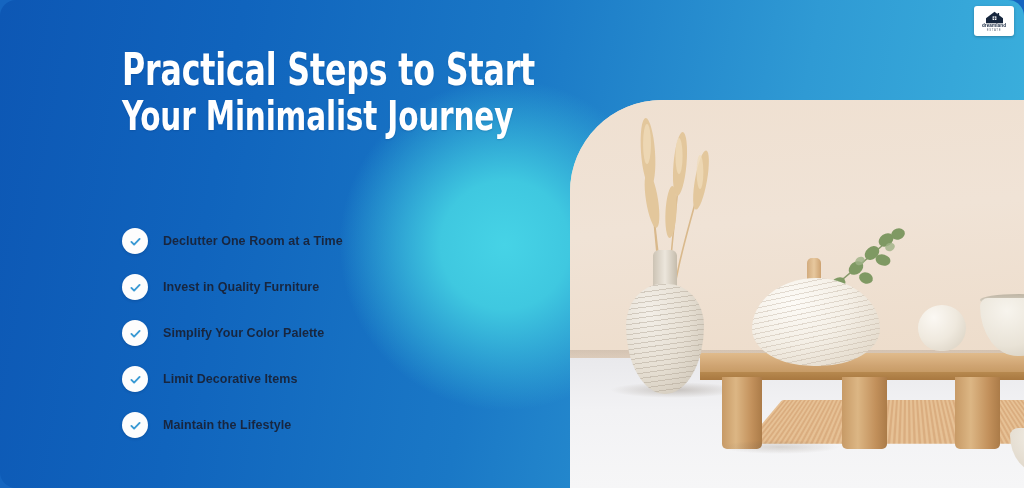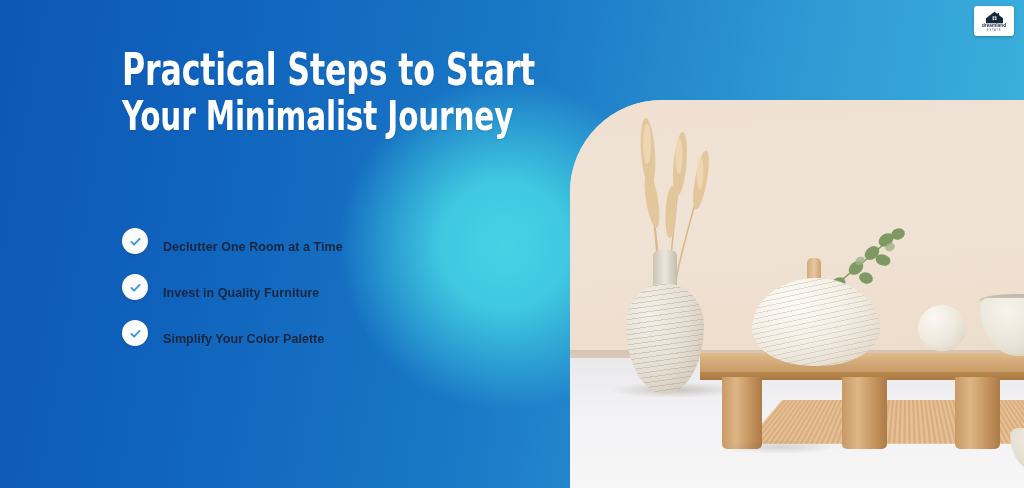--- a/index.html
+++ b/index.html
@@ -9,20 +9,21 @@
     position:relative;
     background:#1565C0;
   }
 
   
   #banner {
     position:absolute; inset:0;
     background:
       radial-gradient(circle 230px at 505px 245px, #46d3e6 0%, #3fc8e0 28%, rgba(63,190,222,0) 72%),
       linear-gradient(100deg, #0d57b4 0%, #1064bd 22%, #1a78c6 48%, #2f9ad4 74%, #3db4de 100%);
+    border-radius: 16px;
   }
 
   
   #headline {
     position:absolute;
     left:122px; top:48px;
     color:#ffffff;
     font-family:"Liberation Sans Narrow","DejaVu Sans Condensed","Liberation Sans", sans-serif;
     font-weight:700;
     line-height:0.98;
@@ -45,21 +46,21 @@
     margin-top:5px;
   }
 
   
   #checklist {
     position:absolute;
     left:122px; top:228px;
     display:flex; flex-direction:column;
     gap:20px;
   }
-  .check-row { display:flex; align-items:flex-end; gap:15px; }
+  .check-row { display:flex; align-items:center; gap:15px; }
   .check-badge {
     width:26px; height:26px; flex:0 0 26px;
     border-radius:50%;
     background:#fdfdfd;
     display:flex; align-items:center; justify-content:center;
     box-shadow:0 1px 3px rgba(0,30,70,0.20);
   }
   .check-badge svg { display:block; }
   .check-label {
     color:#18263f;
@@ -247,21 +248,37 @@
 
     <div class="check-row">
       <span class="check-badge">
         <svg width="15" height="15" viewBox="0 0 15 15">
             <path d="M3.4 7.9 L6.1 10.6 L11.6 4.9" fill="none" stroke="#3a9ad4" stroke-width="1.9" stroke-linecap="round" stroke-linejoin="round"></path>
           </svg>
       </span>
       <span class="check-label">Simplify Your Color Palette</span>
     </div>
 
-
+    <div class="check-row">
+      <span class="check-badge">
+        <svg width="15" height="15" viewBox="0 0 15 15">
+            <path d="M3.4 7.9 L6.1 10.6 L11.6 4.9" fill="none" stroke="#3a9ad4" stroke-width="1.9" stroke-linecap="round" stroke-linejoin="round"></path>
+          </svg>
+      </span>
+      <span class="check-label">Limit Decorative Items</span>
+    </div>
+
+    <div class="check-row">
+      <span class="check-badge">
+        <svg width="15" height="15" viewBox="0 0 15 15">
+            <path d="M3.4 7.9 L6.1 10.6 L11.6 4.9" fill="none" stroke="#3a9ad4" stroke-width="1.9" stroke-linecap="round" stroke-linejoin="round"></path>
+          </svg>
+      </span>
+      <span class="check-label">Maintain the Lifestyle</span>
+    </div>
 
   </div>
 
   <div id="photo-panel">
     <div class="ph wall"></div>
     <div class="ph wall-shadow"></div>
     <div class="ph tabletop"></div>
 
     <div class="ph mat"></div>
 

